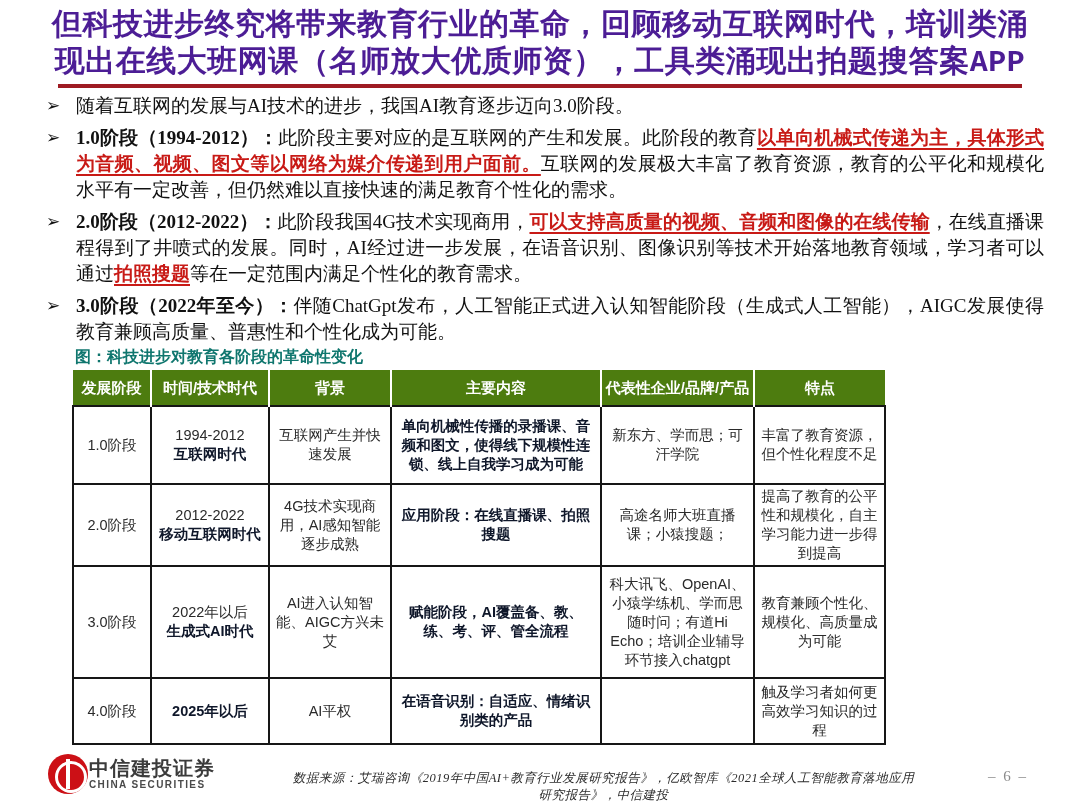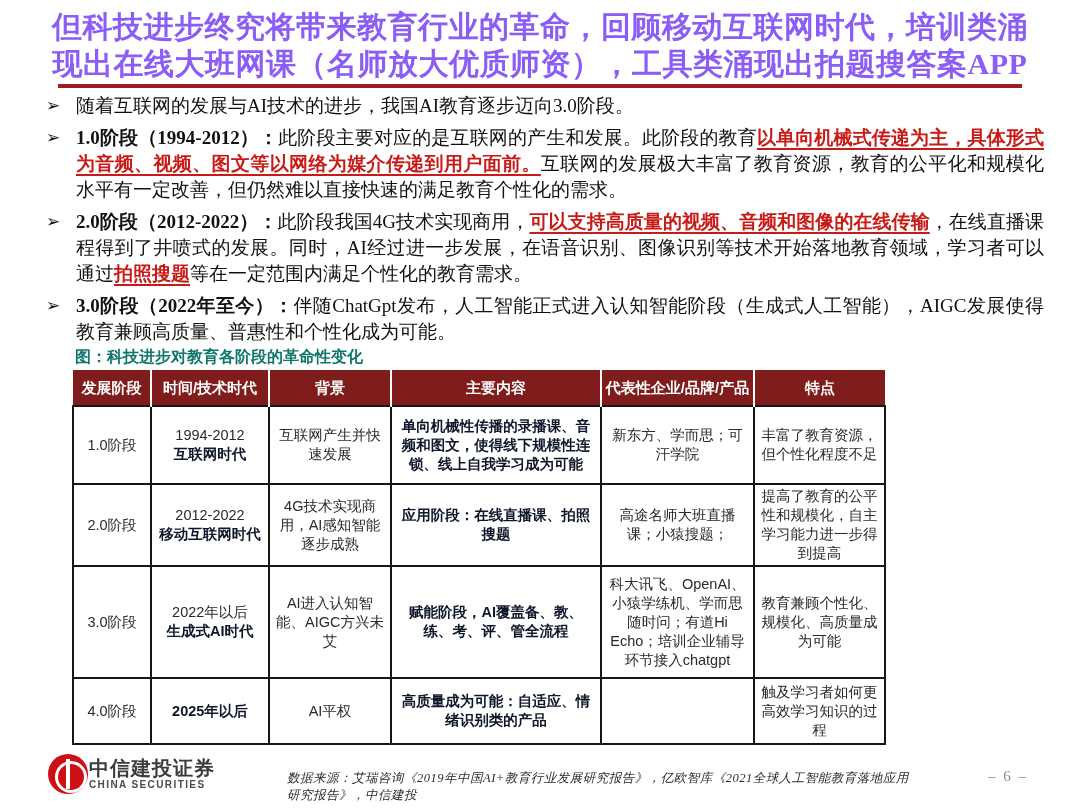--- a/index.html
+++ b/index.html
@@ -7,21 +7,21 @@
   .page {
     position:relative; width:1080px; height:810px; margin:0 auto;
     background:#ffffff; overflow:hidden;
     font-family:"Liberation Serif","DejaVu Serif",serif;
     color:#1d1d1d;
   }
   
   .title {
     position:absolute; top:8px; left:52px; right:52px;
     text-align:center; font-size:30px; font-weight:bold;
-    line-height:37px; color:#8b5cf6; letter-spacing:0.5px;
+    line-height:37px; color:#4c1d95; letter-spacing:0.5px;font-family:Liberation Mono, monospace;
   }
   .title-rule {
     position:absolute; top:84px; left:58px; right:58px; height:4px;
     background:#9e1b22;
   }
   
   .bullets { position:absolute; top:93px; left:46px; right:36px; }
   .bullet {
     position:relative; padding-left:30px; font-size:19px;
     line-height:26px; text-align:justify; margin-bottom:6px;
@@ -44,21 +44,21 @@
   
   .tbl-wrap { position:absolute; top:370px; left:72px; width:812px; }
   table {
     width:812px; border-collapse:collapse; table-layout:fixed;
     font-family:"Liberation Sans","DejaVu Sans",sans-serif;
     font-size:14.5px; line-height:19px; color:#2a2a2a;
   }
   col.c1{width:78px} col.c2{width:118px} col.c3{width:122px}
   col.c4{width:210px} col.c5{width:153px} col.c6{width:131px}
   th {
-    background:#7f1d1d; color:#ffffff; font-size:15px; font-weight:bold;
+    background:#4d7c0f; color:#ffffff; font-size:15px; font-weight:bold;
     height:36px; padding:2px 3px; border-left:2.5px solid #ffffff;
     line-height:18px;
   }
   th:first-child { border-left:none; }
   td {
     border:2px solid #161616; text-align:center; vertical-align:middle;
     padding:2px 4px;
   }
   tr.r1 td{height:78px} tr.r2 td{height:76px}
   tr.r3 td{height:112px} tr.r4 td{height:66px}
@@ -77,21 +77,21 @@
   }
   .logo-mark::after {
     content:""; position:absolute; left:18px; top:5px; width:4px; height:30px;
     background:#ffffff;
   }
   .logo-text { margin-left:1px; font-family:"Liberation Sans","DejaVu Sans",sans-serif; }
   .logo-cn { font-size:20px; font-weight:bold; color:#3b3b3b; letter-spacing:1px; line-height:22px; }
   .logo-en { font-size:10px; font-weight:bold; color:#4a4a4a; letter-spacing:1.4px; line-height:12px; }
   .source {
     position:absolute; left:287px; top:22px; right:160px;
-    font-style:italic; font-size:12.5px; color:#2b2b2b; letter-spacing:0.5px;
+    font-style:italic; font-size:12.5px; color:#2b2b2b; letter-spacing:0.5px;text-align:center;
   }
   .pagenum {
     position:absolute; right:52px; top:20px; font-size:15px; color:#8a8a8a;
     font-family:"Liberation Serif",serif; letter-spacing:2px;
   }
 </style>
 </head>
 <body>
 
 <div class="page">
@@ -165,21 +165,21 @@
           <td><span>2022年以后</span><span class="t2 red">生成式AI时代</span></td>
           <td>AI进入认知智能、AIGC方兴未艾</td>
           <td class="red">赋能阶段，AI覆盖备、教、练、考、评、管全流程</td>
           <td>科大讯飞、OpenAI、小猿学练机、学而思随时问；有道Hi Echo；培训企业辅导环节接入chatgpt</td>
           <td>教育兼顾个性化、规模化、高质量成为可能</td>
         </tr>
         <tr class="r4">
           <td>4.0阶段</td>
           <td><span class="red">2025年以后</span><span class="t2 red"></span></td>
           <td>AI平权</td>
-          <td class="red">高质量成为可能：自适应、情绪识别类的产品</td>
+          <td class="red">在语音识别：自适应、情绪识别类的产品</td>
           <td></td>
           <td>触及学习者如何更高效学习知识的过程</td>
         </tr>
       </tbody>
     </table>
   </div>
 
   <div class="footer">
     <div class="logo">
       <div class="logo-mark"></div>

